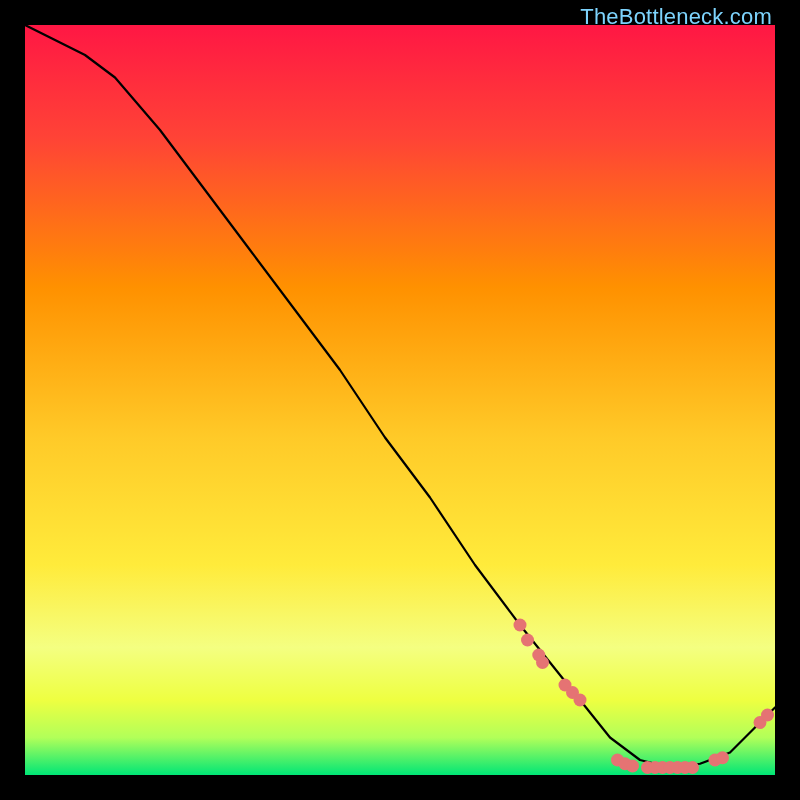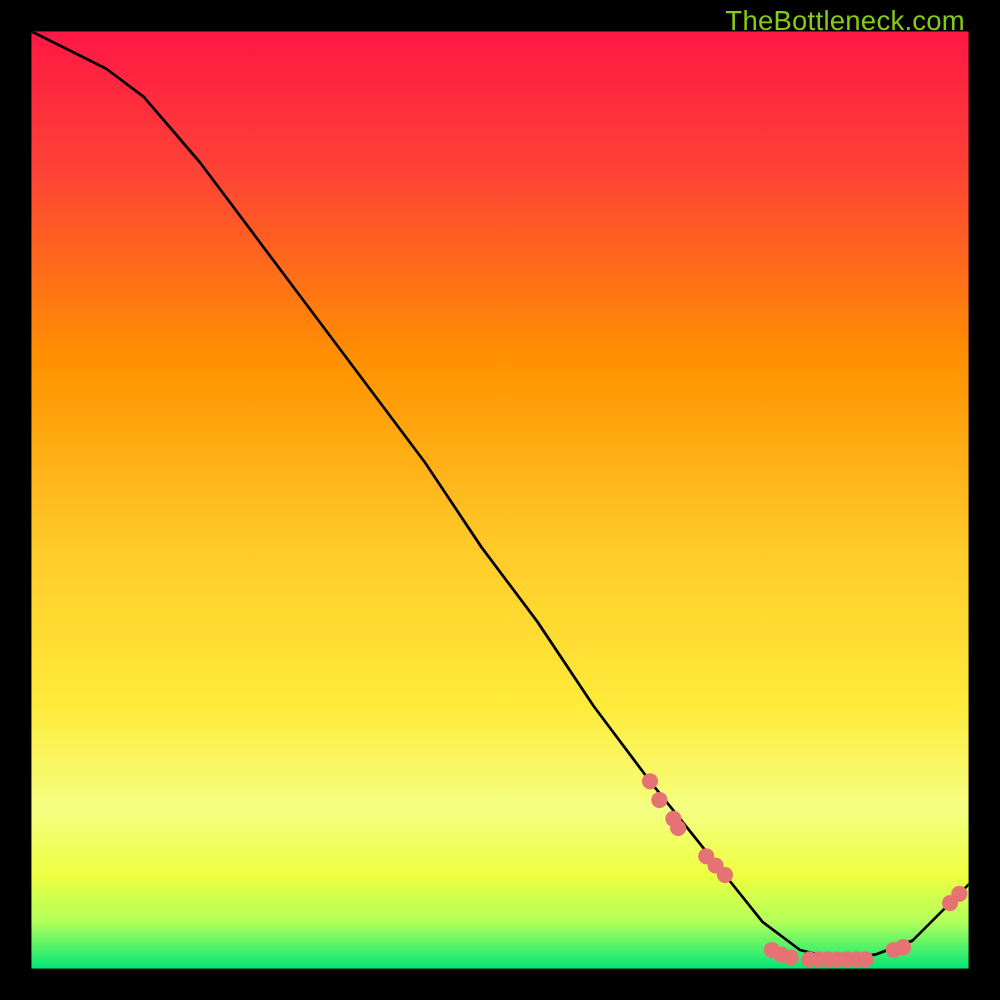--- a/index.html
+++ b/index.html
@@ -21,21 +21,21 @@
     position: absolute;
     left: 25px;
     top: 25px;
     width: 750px;
     height: 750px;
   }
   .watermark {
     position: absolute;
     top: 4px;
     right: 28px;
-    color: #84cc16;
+    color: #7dd3fc;
     font-size: 22px;
     font-weight: 400;
     letter-spacing: 0.2px;
   }
   svg {
     display: block;
   }
 </style>
 </head>
 <body>

